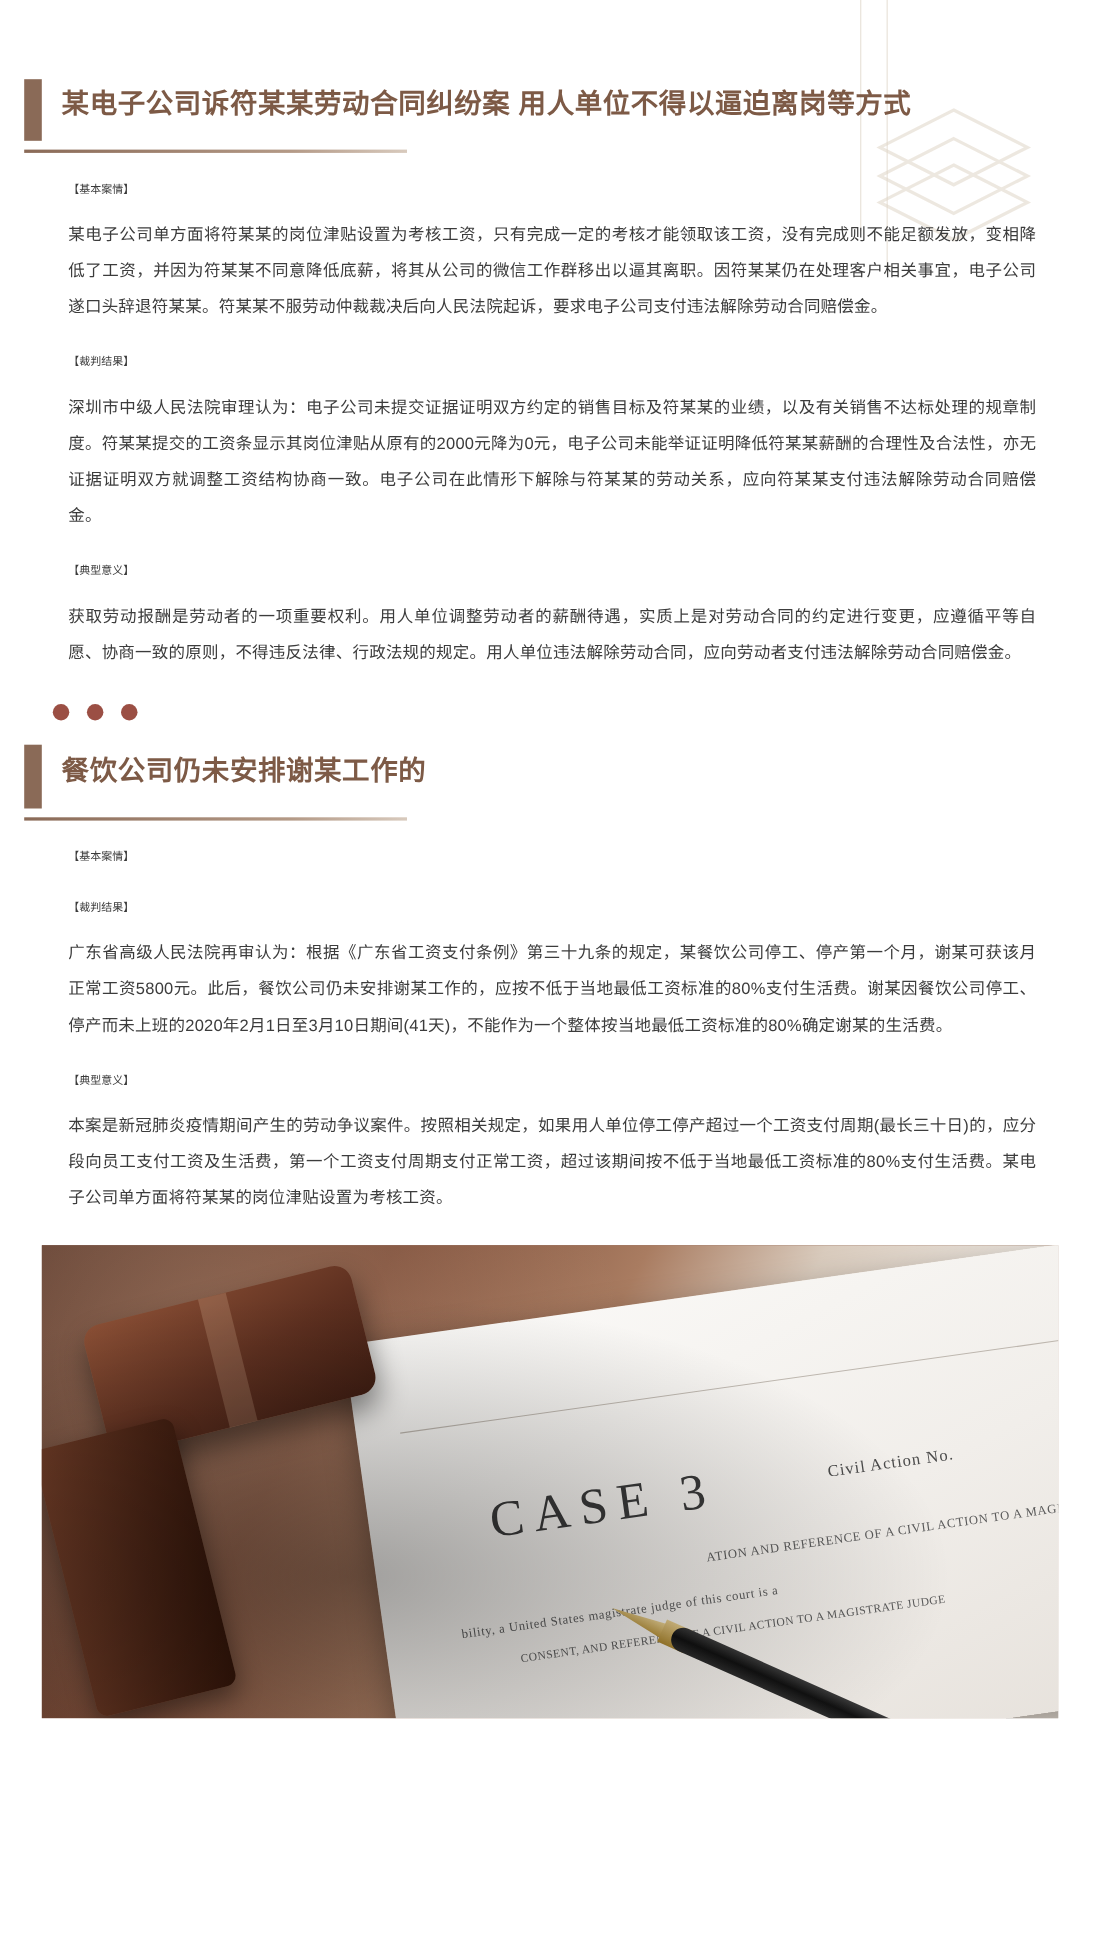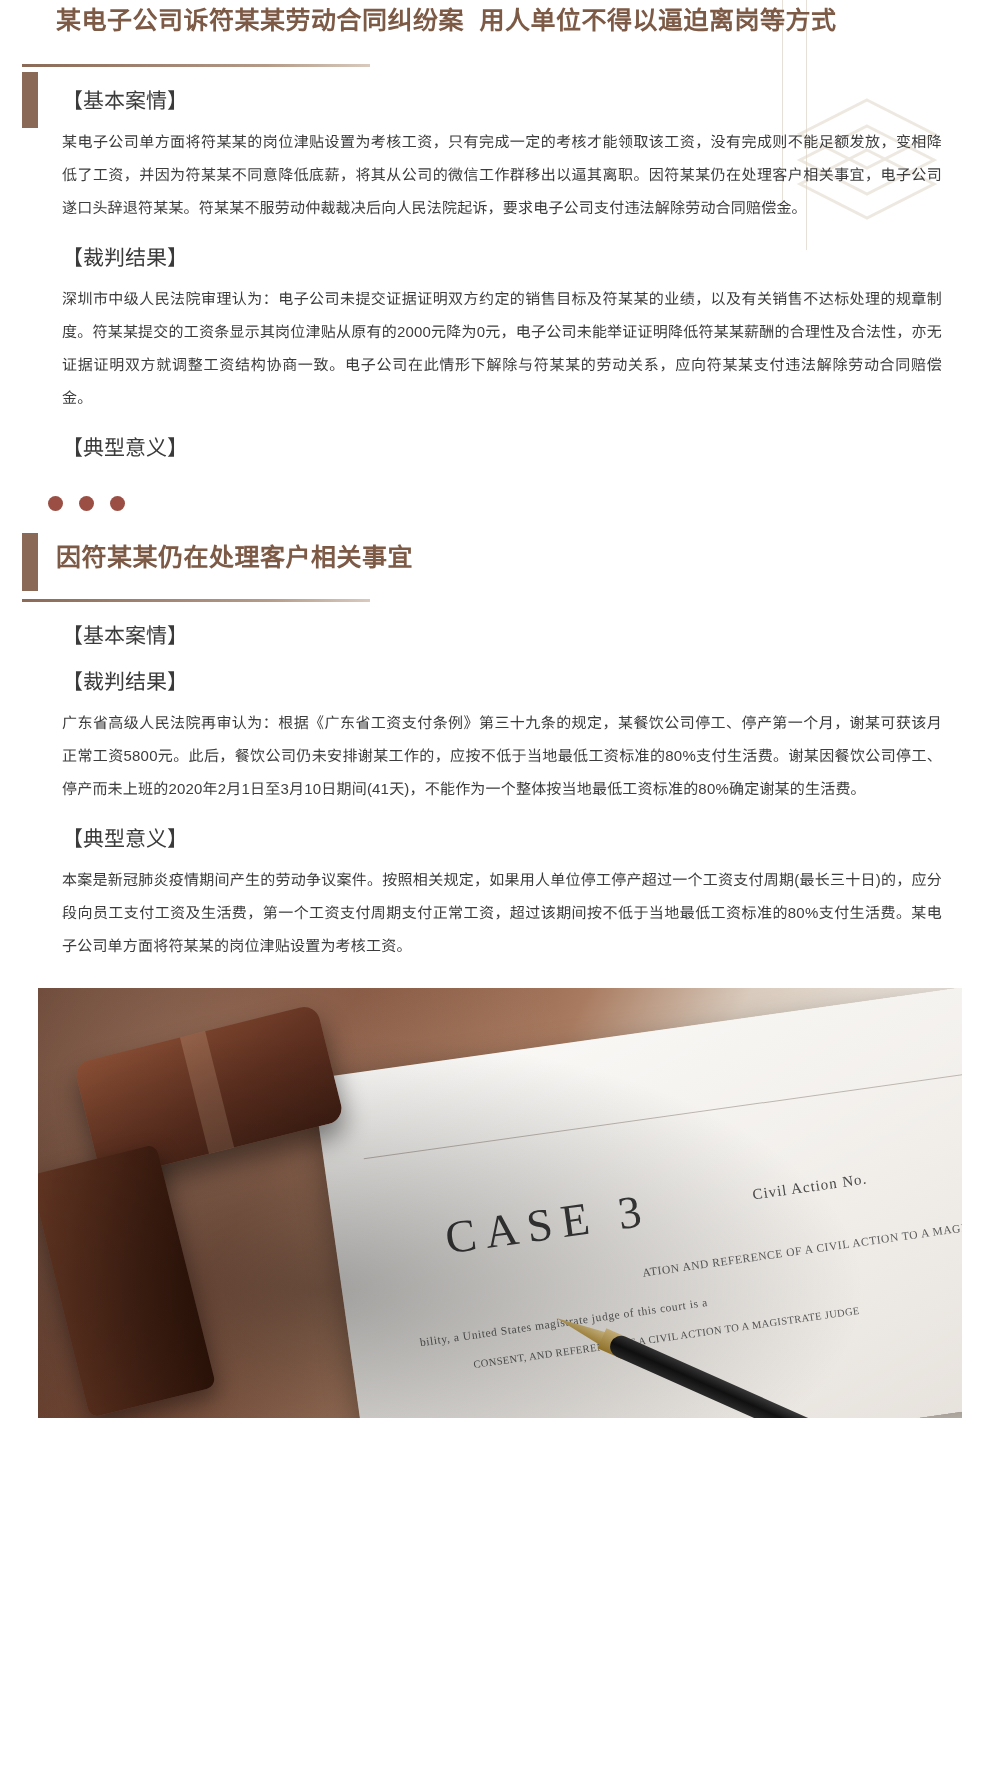--- a/index.html
+++ b/index.html
@@ -75,21 +75,21 @@
     width: 348px;
     height: 3px;
     background: linear-gradient(to right, #8a6a57 0%, #b49a87 70%, #d8cabd 100%);
   }
 
   .body-wrap {
     padding: 0 58px 0 62px;
   }
   .section-label {
     margin: 22px 0 10px 0;
-    font-size: 21px;
+    font-size: 10px;
     line-height: 24px;
     color: #3a3a3a;
     font-weight: normal;
   }
   .para {
     margin: 12px 0 4px 0;
     font-size: 15px;
     line-height: 33px;
     color: #3c3c3c;
     text-align: justify;
@@ -268,48 +268,49 @@
     <g fill="none" stroke="#e0d6c8" stroke-width="3">
       <polygon points="75,8 142,42 75,76 8,42"></polygon>
       <polygon points="75,34 142,68 75,102 8,68"></polygon>
       <polygon points="75,58 142,92 75,126 8,92"></polygon>
     </g>
   </svg>
 
   <section class="case">
     <div class="case-head">
       <div class="accent-bar" style="top:72px;height:56px;"></div>
-      <h1 class="case-title" style="font-family:Liberation Mono, monospace;">
+      <h1 class="case-title" style="padding-top:72px;">
         <span>某电子公司诉符某某劳动合同纠纷案 用人单位不得以逼迫离岗等方式</span>
       </h1>
       <div class="title-rule"></div>
     </div>
 
     <div class="body-wrap">
       <h2 class="section-label">【基本案情】</h2>
       <p class="para">某电子公司单方面将符某某的岗位津贴设置为考核工资，只有完成一定的考核才能领取该工资，没有完成则不能足额发放，变相降低了工资，并因为符某某不同意降低底薪，将其从公司的微信工作群移出以逼其离职。因符某某仍在处理客户相关事宜，电子公司遂口头辞退符某某。符某某不服劳动仲裁裁决后向人民法院起诉，要求电子公司支付违法解除劳动合同赔偿金。</p>
 
       <h2 class="section-label">【裁判结果】</h2>
       <p class="para">深圳市中级人民法院审理认为：电子公司未提交证据证明双方约定的销售目标及符某某的业绩，以及有关销售不达标处理的规章制度。符某某提交的工资条显示其岗位津贴从原有的2000元降为0元，电子公司未能举证证明降低符某某薪酬的合理性及合法性，亦无证据证明双方就调整工资结构协商一致。电子公司在此情形下解除与符某某的劳动关系，应向符某某支付违法解除劳动合同赔偿金。</p>
 
       <h2 class="section-label">【典型意义】</h2>
+      <p class="para">获取劳动报酬是劳动者的一项重要权利。用人单位调整劳动者的薪酬待遇，实质上是对劳动合同的约定进行变更，应遵循平等自愿、协商一致的原则，不得违反法律、行政法规的规定。用人单位违法解除劳动合同，应向劳动者支付违法解除劳动合同赔偿金。</p>
     </div>
   </section>
 
   <div class="dots">
     <span class="dot"></span>
     <span class="dot"></span>
     <span class="dot"></span>
   </div>
 
   <section class="case">
     <div class="case-head">
       <div class="accent-bar" style="top:12px;height:58px;"></div>
       <h1 class="case-title alt" style="padding-top:12px;">
-        <span>因符某某仍在处理客户相关事宜</span>
+        <span>餐饮公司仍未安排谢某工作的</span>
       </h1>
       <div class="title-rule"></div>
     </div>
 
     <div class="body-wrap">
       <h2 class="section-label">【基本案情】</h2>
 
       <h2 class="section-label">【裁判结果】</h2>
       <p class="para">广东省高级人民法院再审认为：根据《广东省工资支付条例》第三十九条的规定，某餐饮公司停工、停产第一个月，谢某可获该月正常工资5800元。此后，餐饮公司仍未安排谢某工作的，应按不低于当地最低工资标准的80%支付生活费。谢某因餐饮公司停工、停产而未上班的2020年2月1日至3月10日期间(41天)，不能作为一个整体按当地最低工资标准的80%确定谢某的生活费。</p>
 

